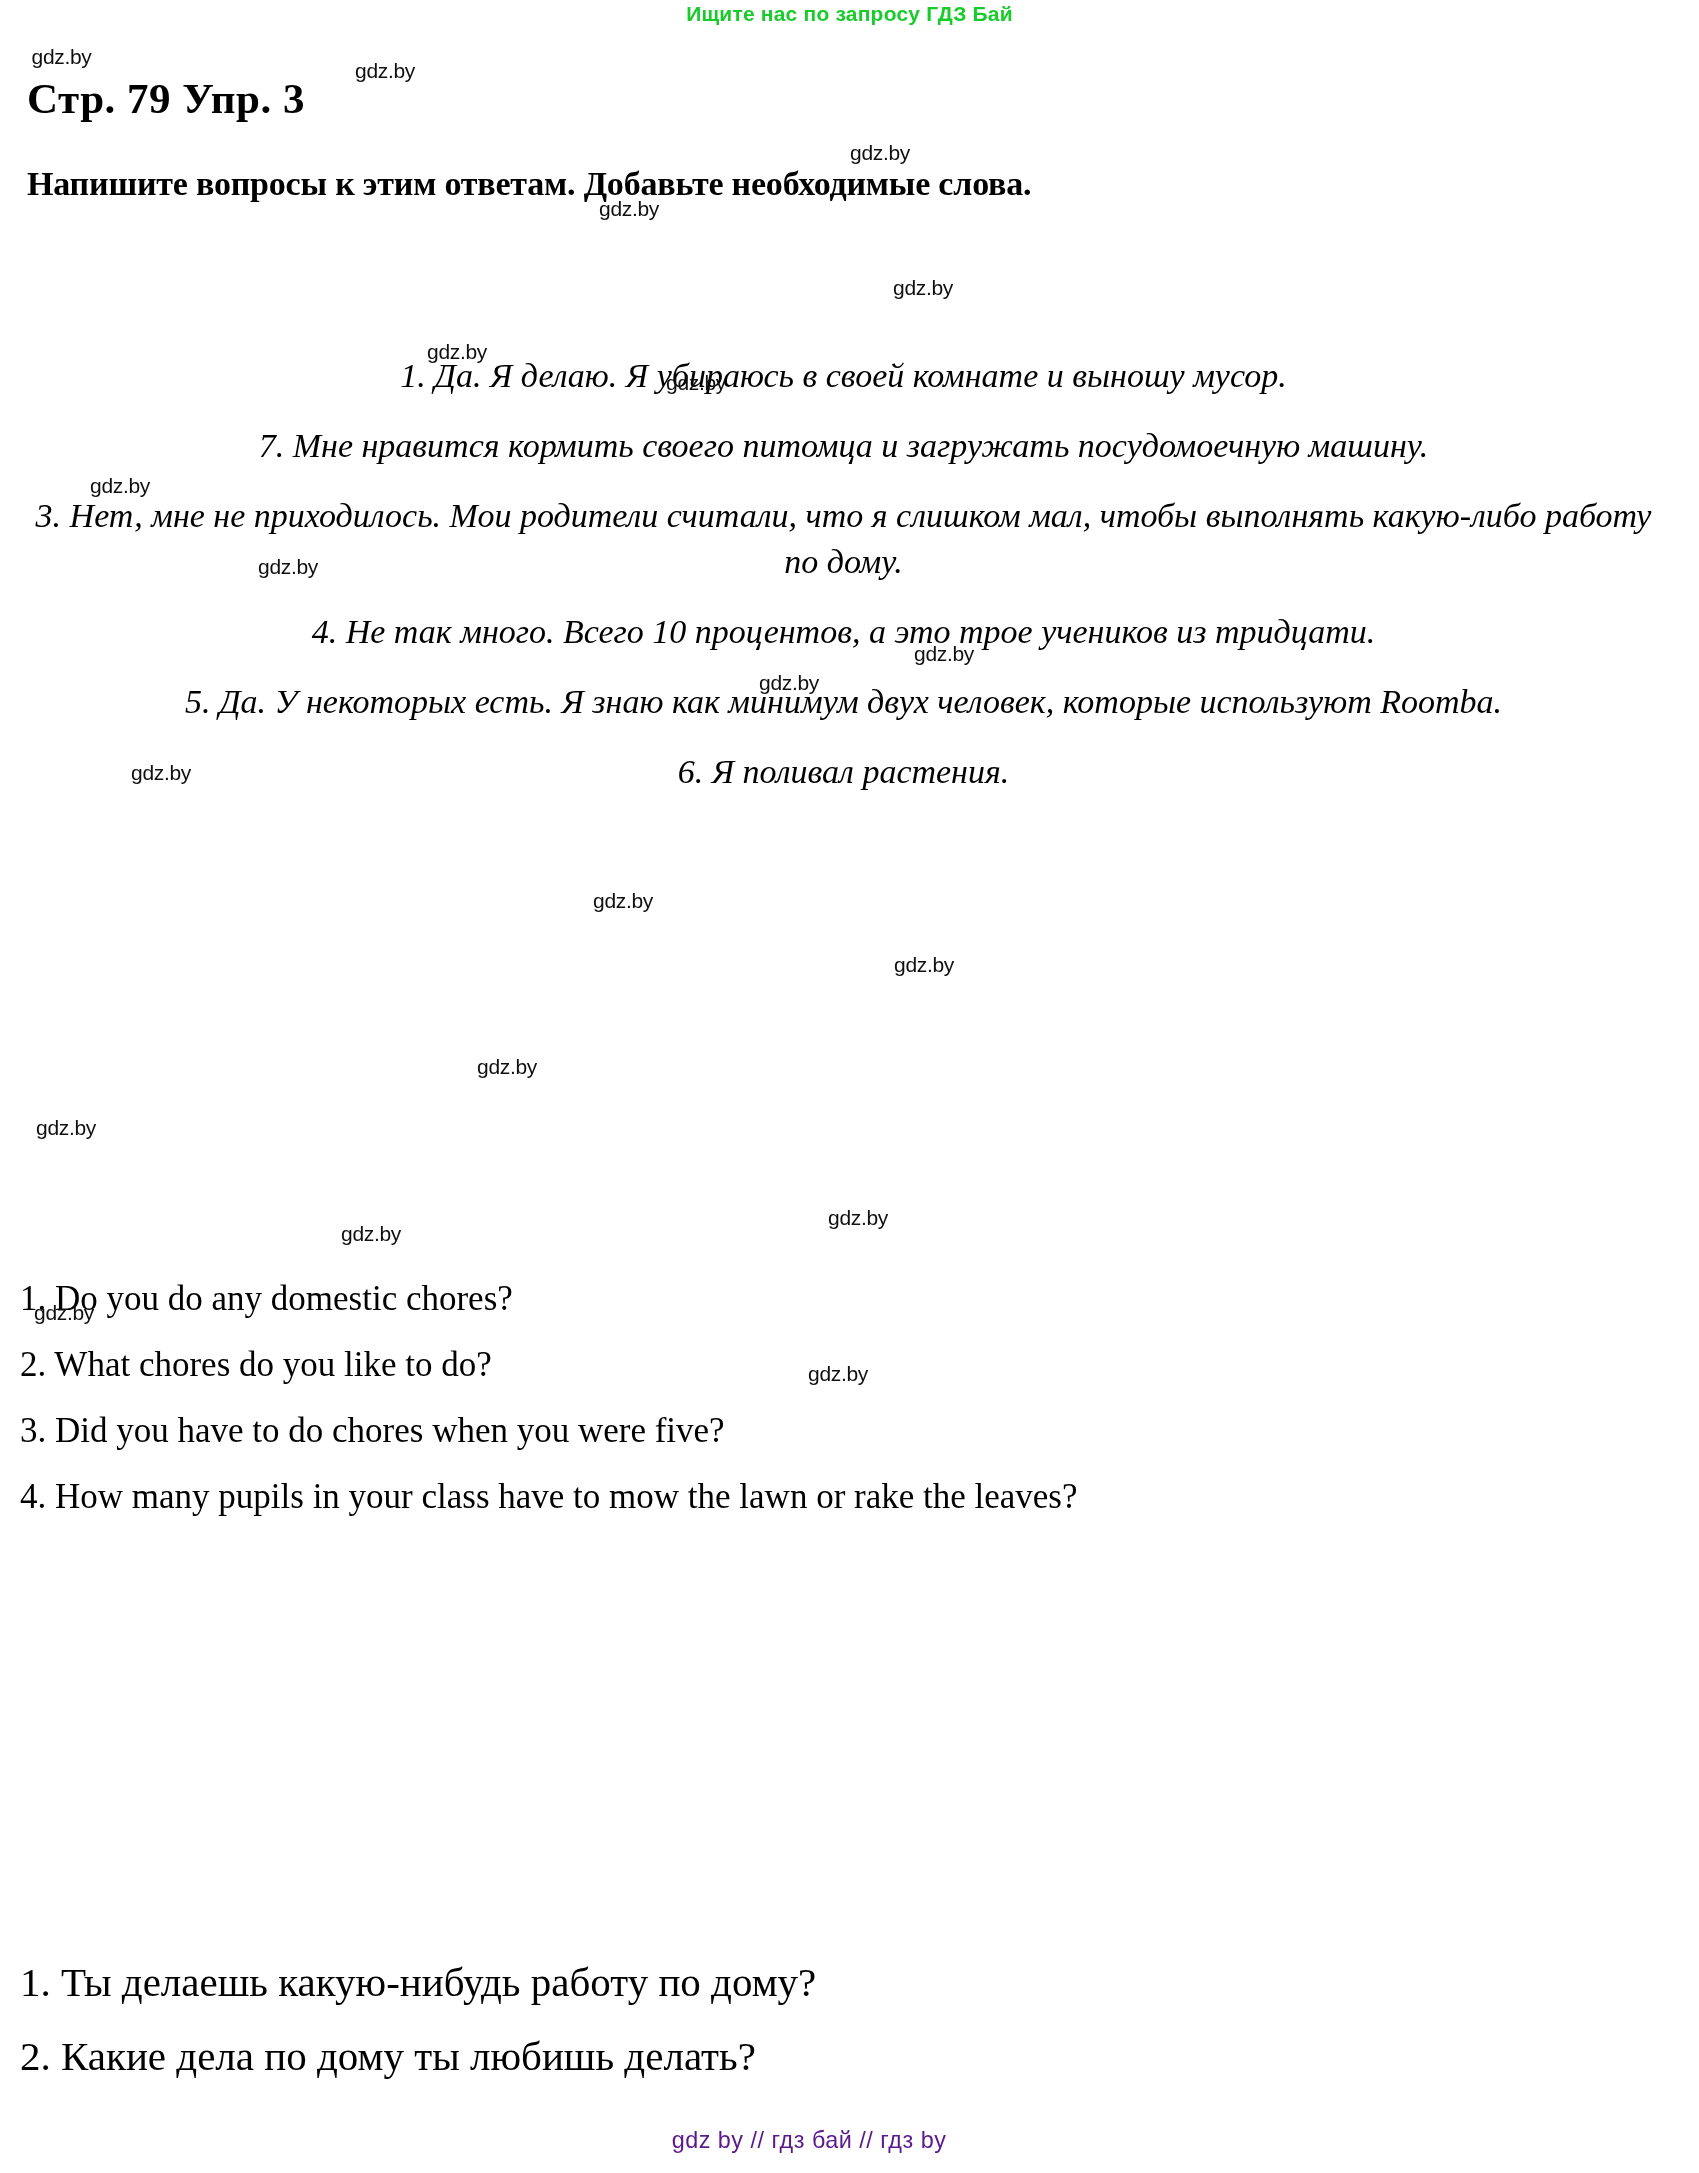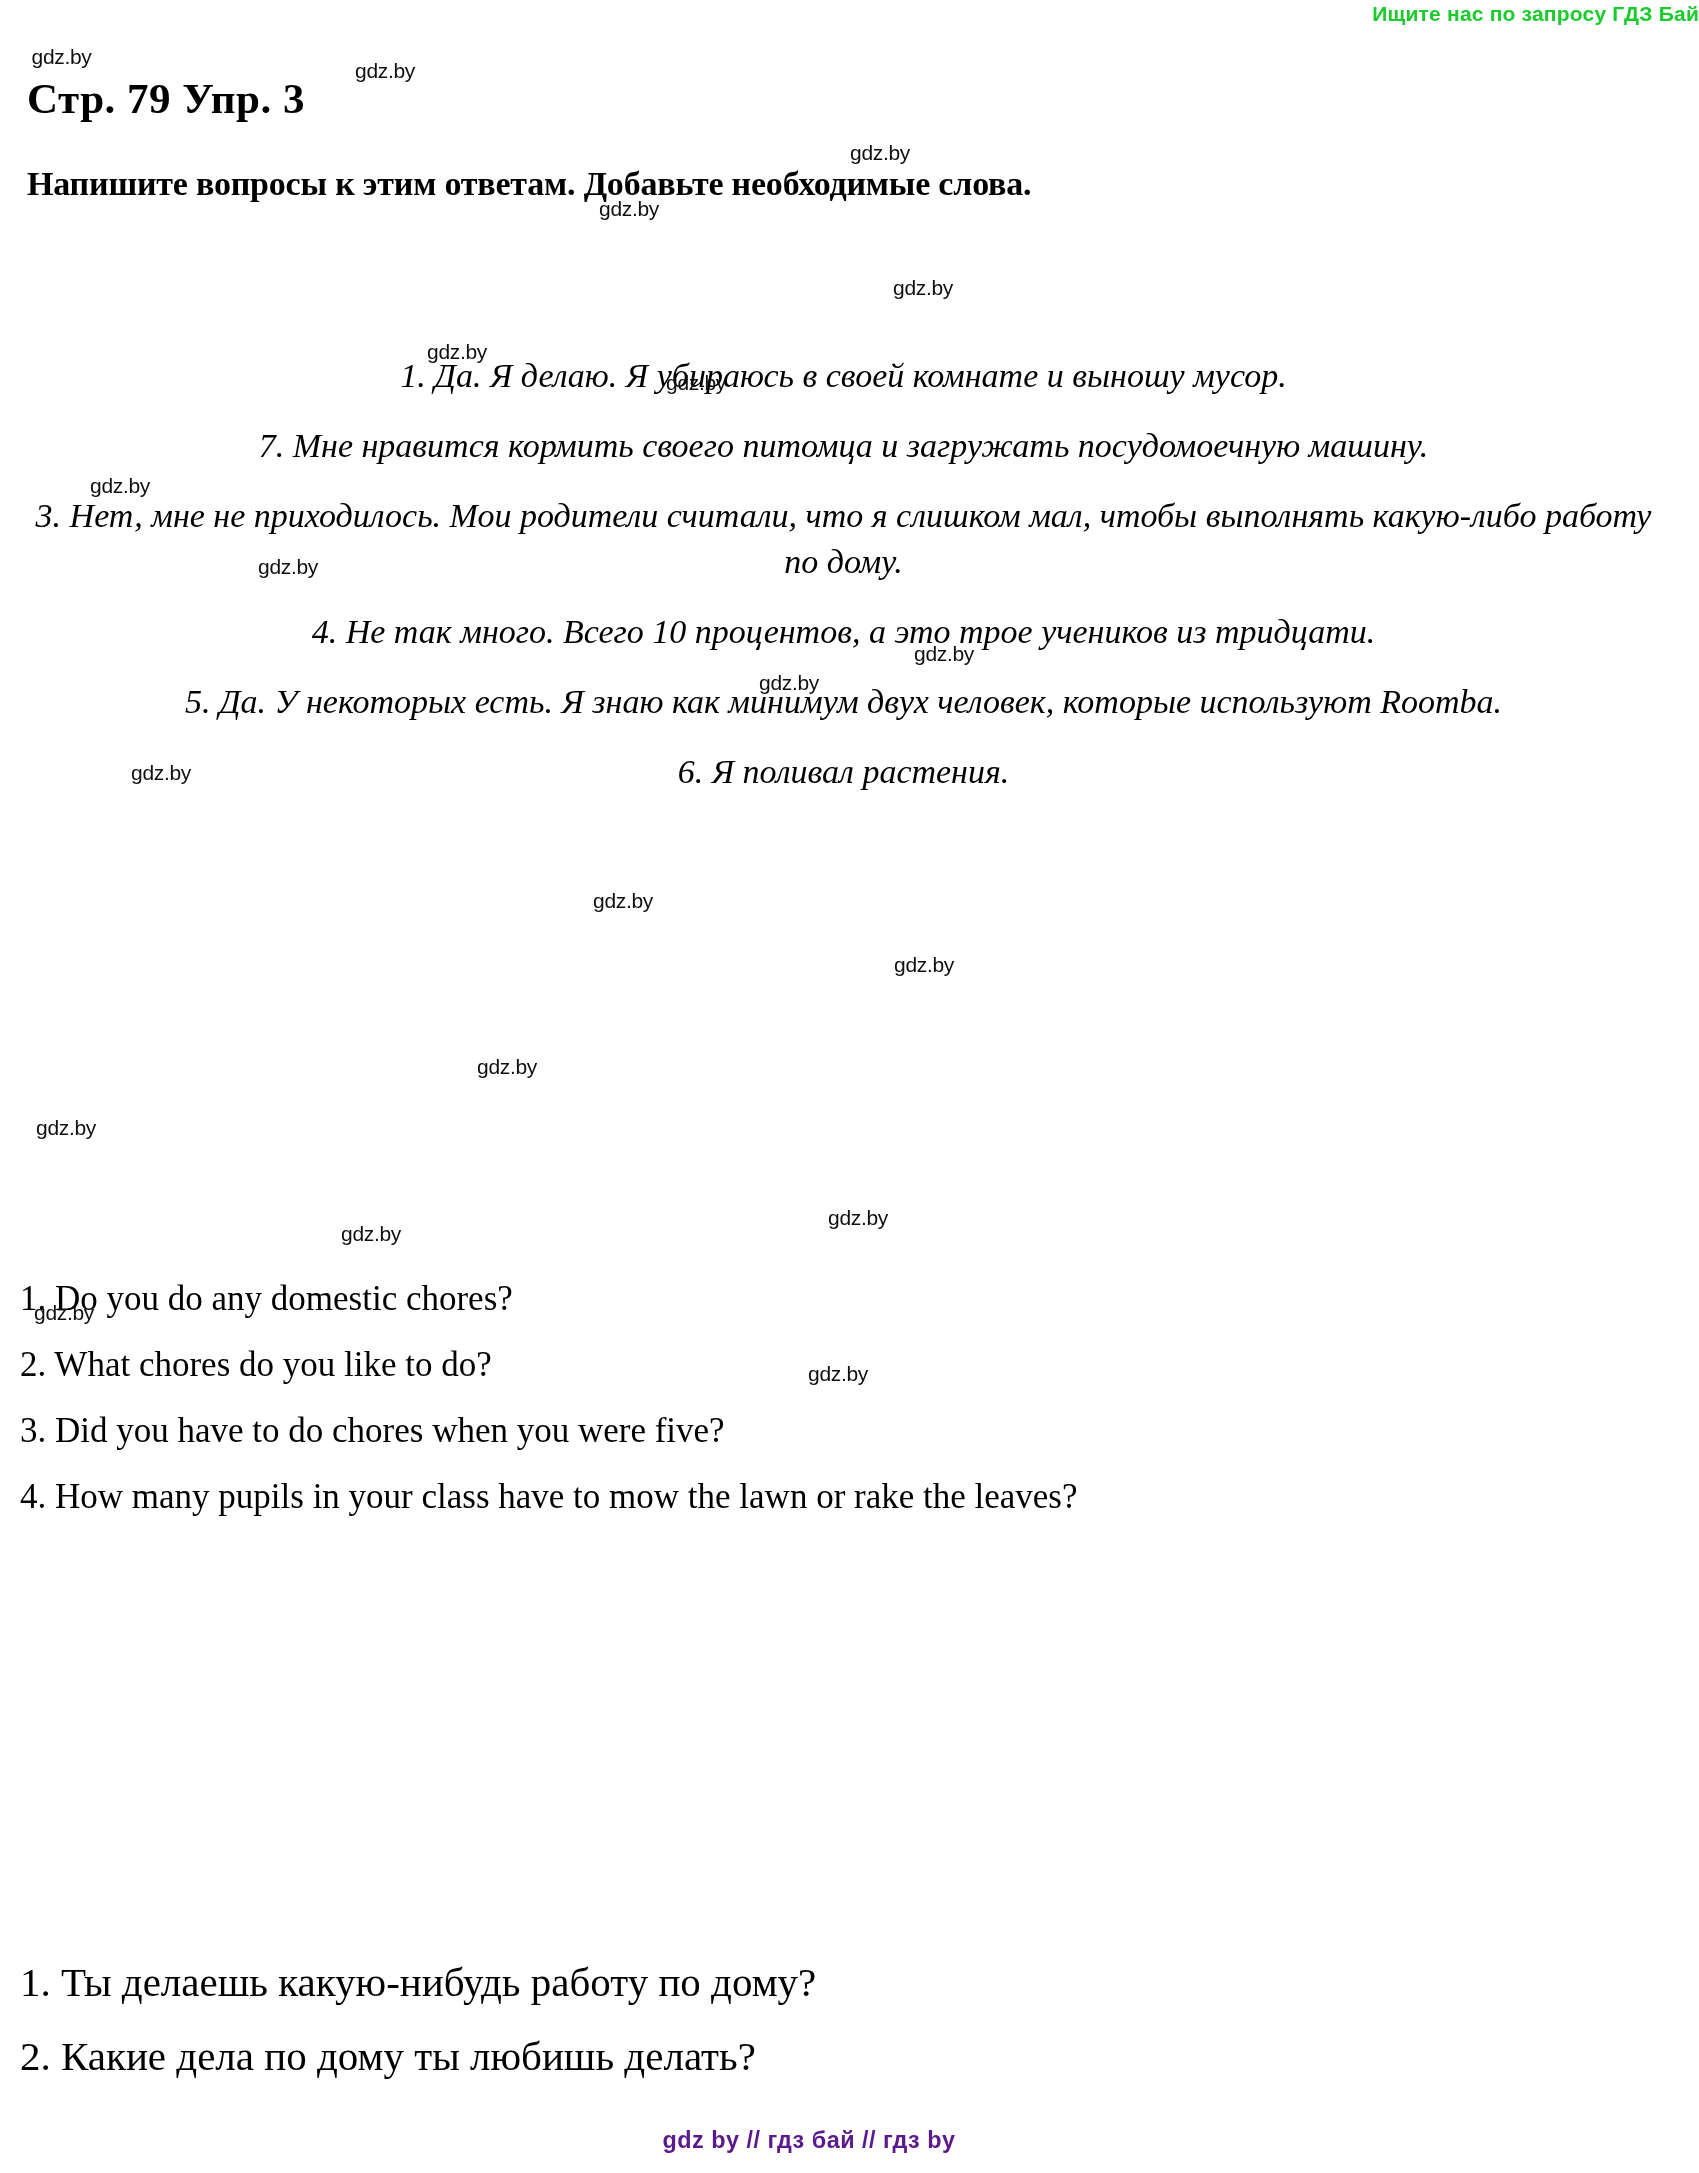--- a/index.html
+++ b/index.html
@@ -102,39 +102,38 @@
     position: absolute;
     left: 0;
     top: 2127px;
     width: 1618px;
     text-align: center;
     font-family: "Liberation Sans", "DejaVu Sans", sans-serif;
     font-size: 23.4px;
     color: #5b1a8c;
     letter-spacing: 0.5px;
     white-space: nowrap;
-    font-weight: bold;
   }
 
   
   .wm {
     position: absolute;
     font-family: "Liberation Sans", "DejaVu Sans", sans-serif;
     font-size: 21px;
     color: #101010;
     white-space: nowrap;
     letter-spacing: -0.3px;
   }
 </style>
 </head>
 <body>
 
 <div id="page">
 
-  <div class="promo" style="color: rgb(25, 204, 44); text-align: right;">Ищите нас по запросу ГДЗ Бай</div>
+  <div class="promo" style="color: rgb(25, 204, 44);">Ищите нас по запросу ГДЗ Бай</div>
 
   <div class="page-title">Стр. 79 Упр. 3</div>
 
   <div class="instruction">Напишите вопросы к этим ответам. Добавьте необходимые слова.</div>
 
   <div class="ru-answers">
     <div class="ru-answer">1. Да. Я делаю. Я убираюсь в своей комнате и выношу мусор.</div>
     <div class="ru-answer">7. Мне нравится кормить своего питомца и загружать посудомоечную машину.</div>
     <div class="ru-answer">3. Нет, мне не приходилось. Мои родители считали, что я слишком мал, чтобы выполнять какую-либо работу по дому.</div>
     <div class="ru-answer">4. Не так много. Всего 10 процентов, а это трое учеников из тридцати.</div>

